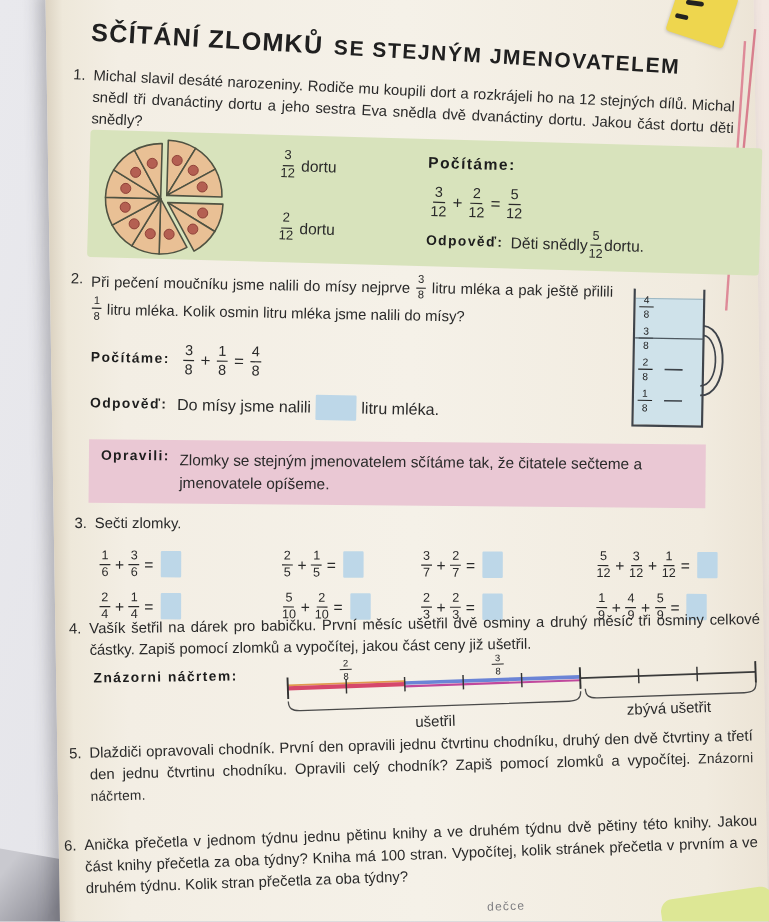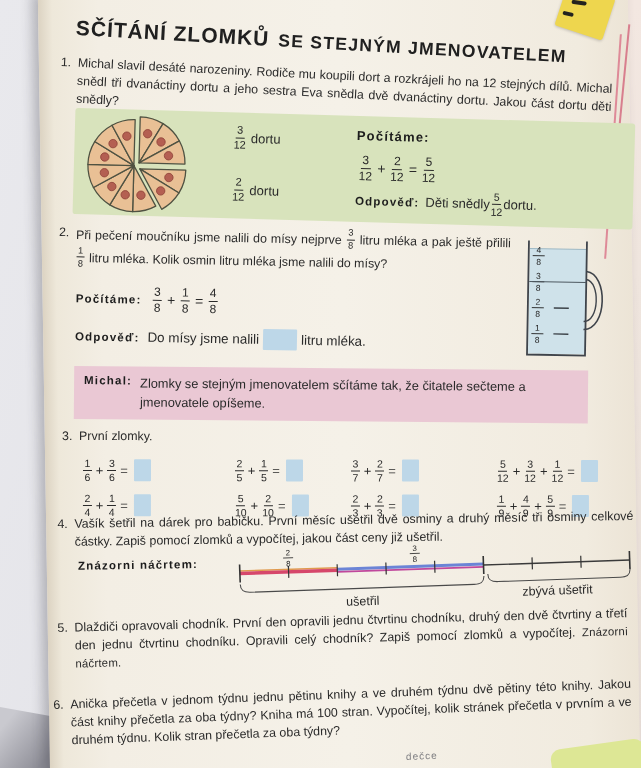--- a/index.html
+++ b/index.html
@@ -212,28 +212,28 @@
           <text x="40" y="88" font-size="8.5" text-anchor="middle" fill="#222">8</text>
           <text x="40" y="102" font-size="8.5" text-anchor="middle" fill="#222">1</text>
           <line x1="34" y1="105" x2="46" y2="105" stroke="#222" stroke-width="0.9"></line>
           <text x="40" y="114" font-size="8.5" text-anchor="middle" fill="#222">8</text>
           <line x1="31" y1="53" x2="88" y2="53" stroke="#4d5860" stroke-width="1.1"></line>
           <line x1="56" y1="79" x2="71" y2="79" stroke="#3c4248" stroke-width="1.3"></line>
           <line x1="56" y1="105" x2="71" y2="105" stroke="#3c4248" stroke-width="1.3"></line>
         </svg></div>
 
     <div class="sec pozoruj" style="background: rgb(234, 200, 212);">
-      <span class="blabel">Michal:</span>
+      <span class="blabel">Opravili:</span>
       <div class="ptx">Zlomky se stejným jmenovatelem sčítáme tak, že čitatele sečteme a jmenovatele opíšeme.</div>
     </div>
 
     <div class="sec sec-p3">
       <div class="prob">
         <span class="prob-num">3.</span>
-        <div class="ptext">První zlomky.</div>
+        <div class="ptext">Sečti zlomky.</div>
       </div>
       <div class="exgrid">
         <div class="ex"><span class="frac">
               <span class="fnum">1</span>
               <span class="fden">6</span>
             </span> + <span class="frac">
               <span class="fnum">3</span>
               <span class="fden">6</span>
             </span> = <span class="blank"></span></div>
         <div class="ex"><span class="frac">

